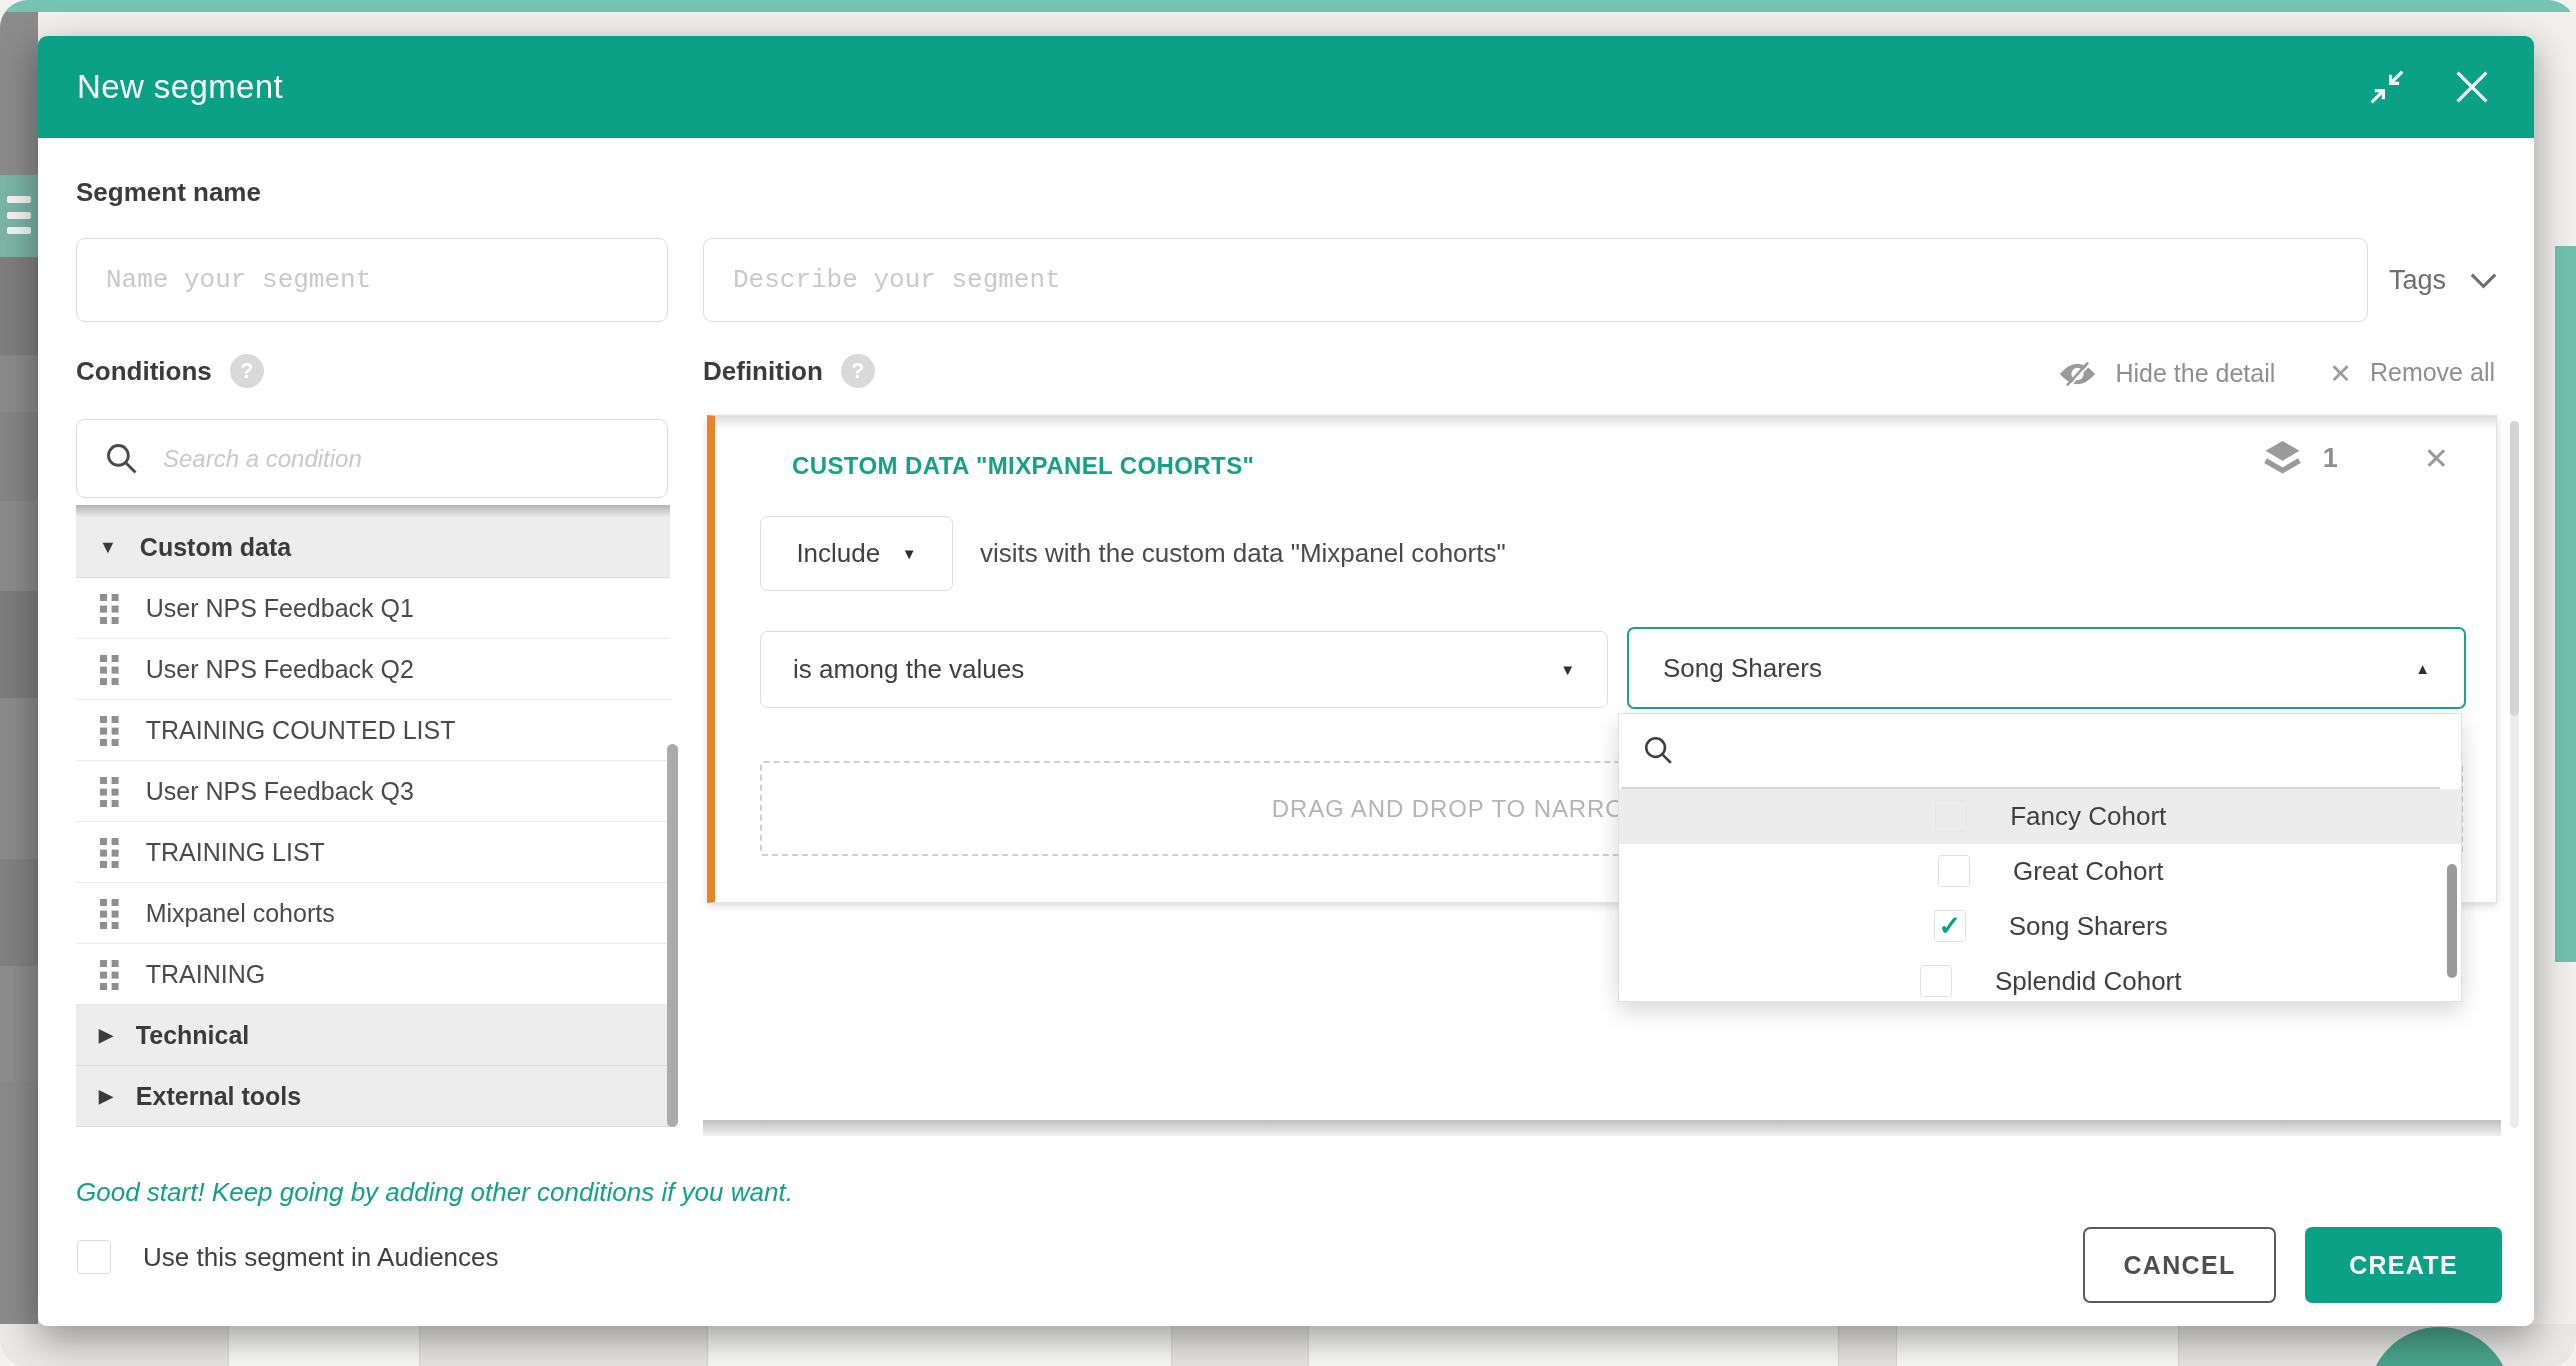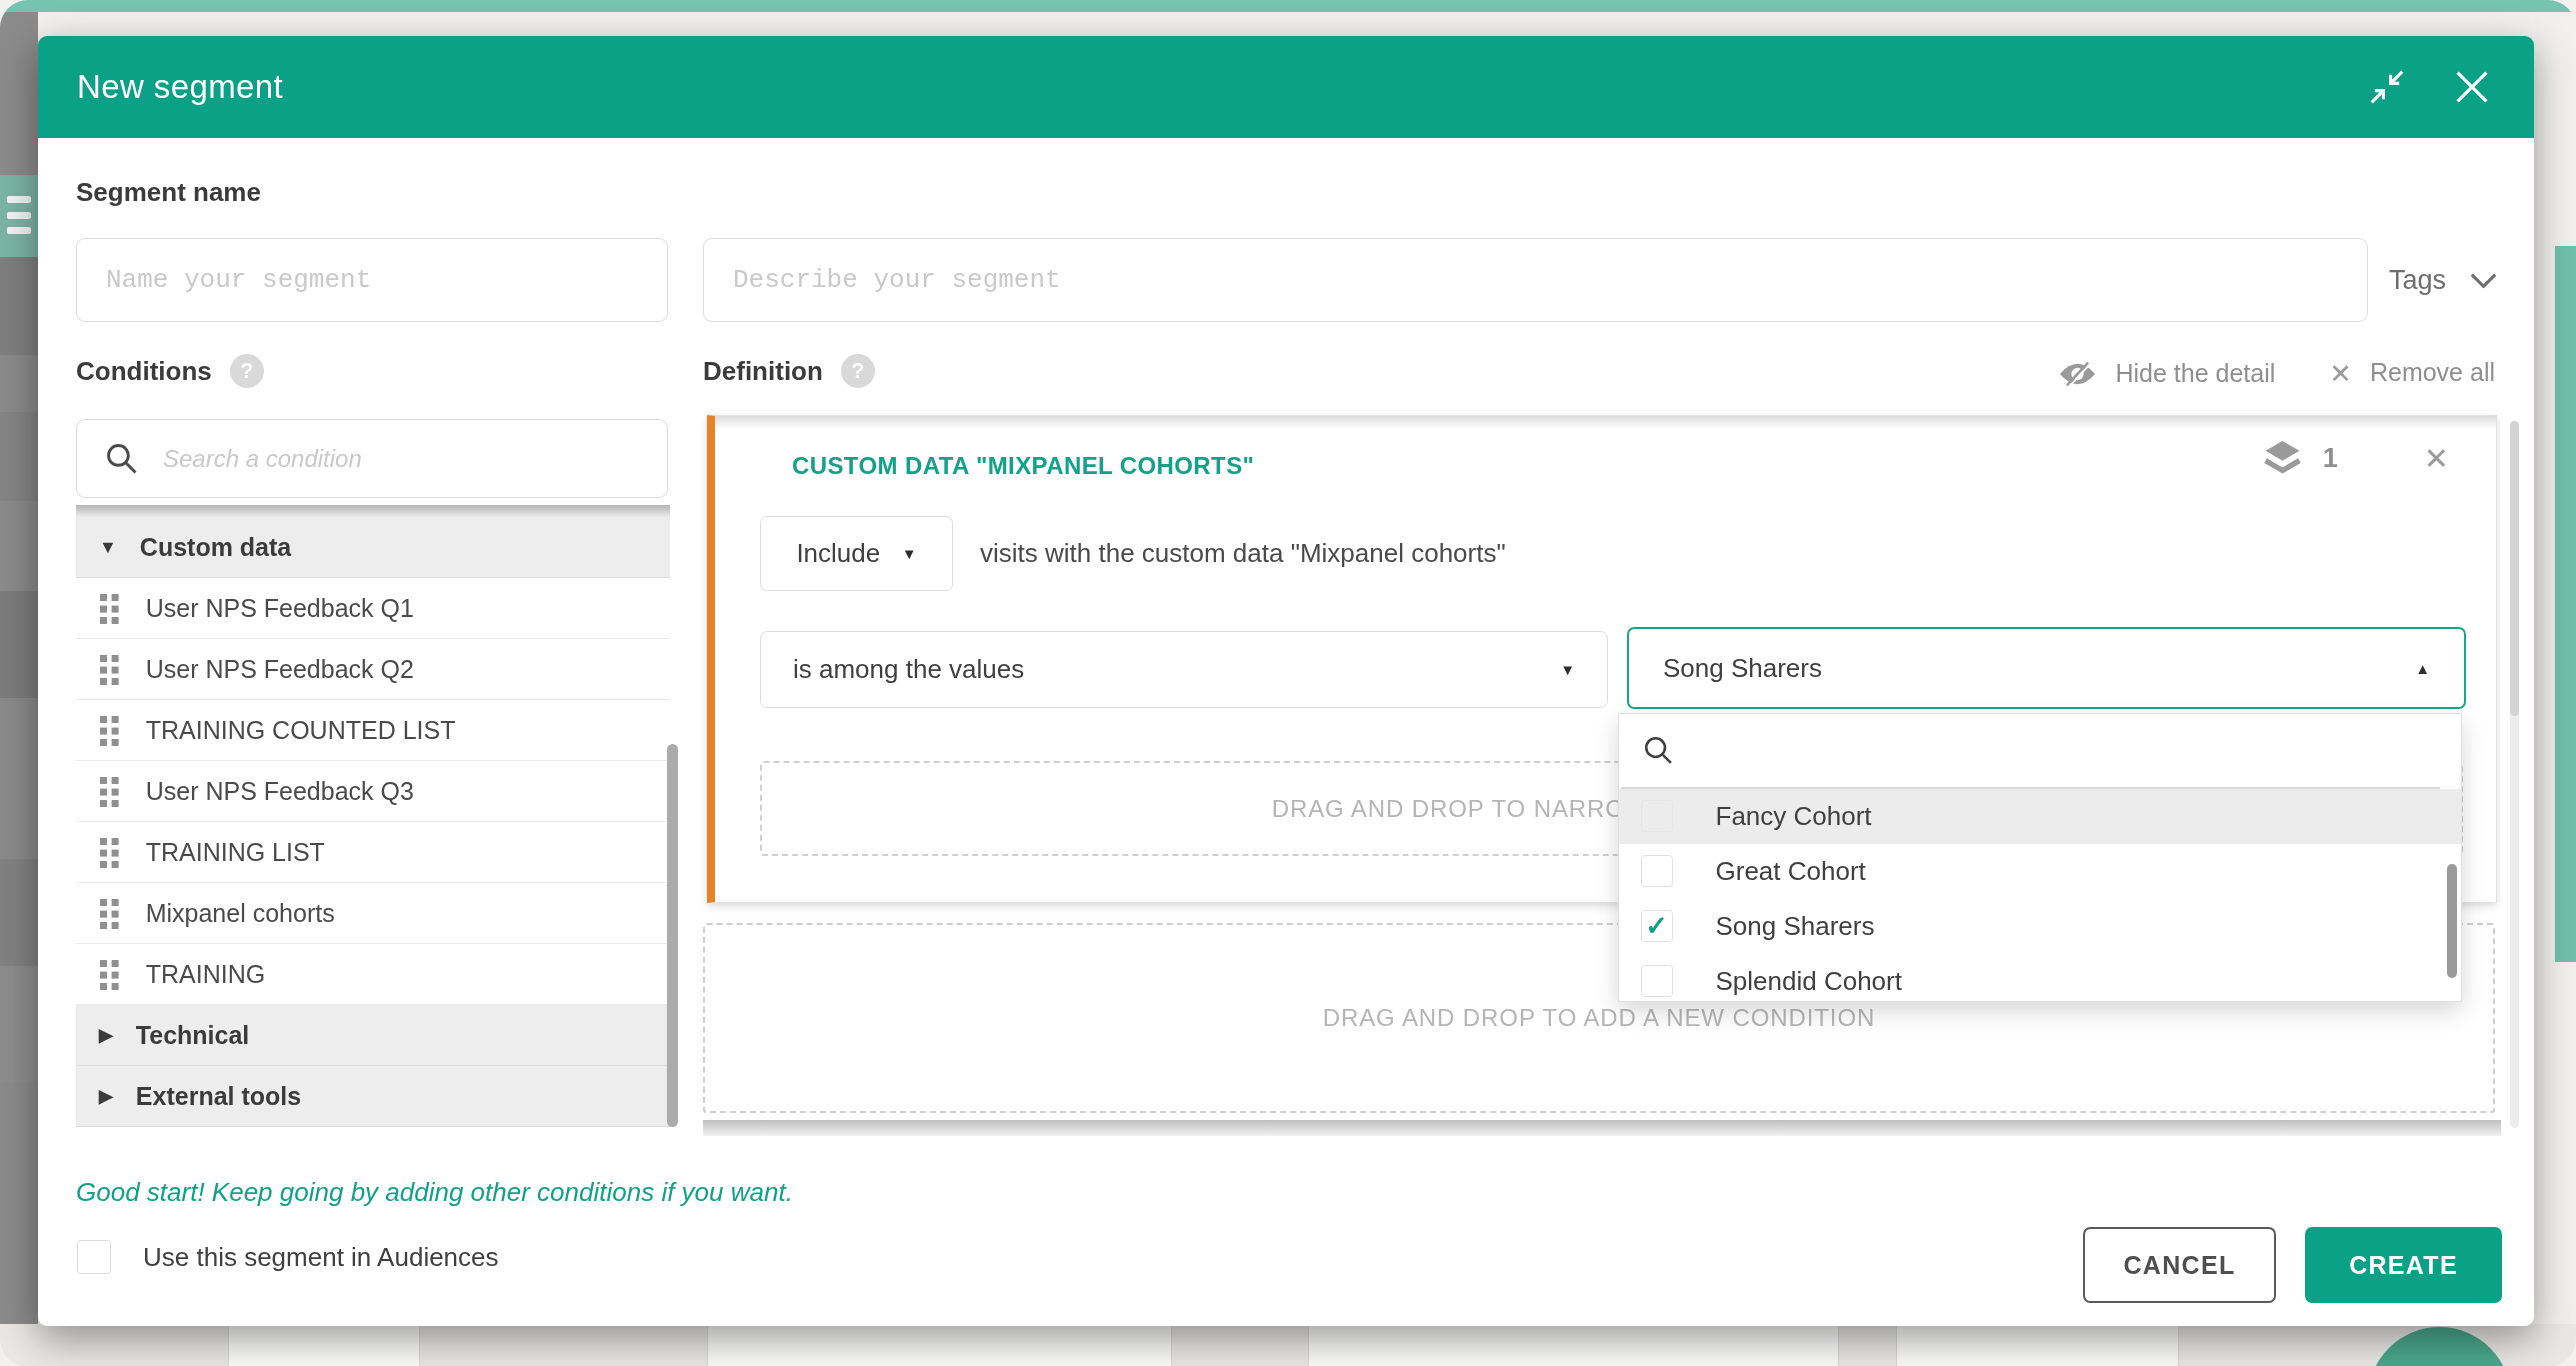--- a/index.html
+++ b/index.html
@@ -93,21 +93,21 @@
   .val-select { position:absolute; left:912px; top:211px; width:839px; height:82px; border:2.7px solid #17a68c; border-radius:7.2px;
                 display:flex; align-items:center; padding:0 34px; font-size:26px; color:#3f3f3f; background:#fff; cursor:pointer; z-index:30; }
   .drop-narrow { position:absolute; left:45px; top:345px; width:1703px; height:95px; border:2.7px dashed #cfcfcf; border-radius:3.6px;
                  display:flex; align-items:center; justify-content:center; color:#b5b5b5; font-size:24px; letter-spacing:0.9px; z-index:5; }
 
   
   .dd-panel { position:absolute; left:1580px; top:677px; width:844px; height:289px; background:#fff;
               border:0.9px solid #e0e0e0; box-shadow:0 9px 23px rgba(0,0,0,.16); z-index:40; overflow:hidden; }
   .dd-search { height:73px; display:flex; align-items:center; padding-left:23px; }
   .dd-divider { height:1.8px; background:#d9d9d9; margin:0 21.5px 0 1.8px; }
-  .dd-option { height:55px; display:flex; align-items:center; padding-left:21.5px; gap:43px; font-size:26px; color:#3f3f3f; cursor:pointer; }
+  .dd-option { height:55px; display:flex; align-items:center; padding-left:21.5px; gap:43px; font-size:26px; color:#3f3f3f; cursor:pointer;justify-content:center; }
   .dd-option.hovered { background:#ececec; }
   .dd-check { width:32px; height:32px; border:1.8px solid #e0e0e0; border-radius:3.6px; background:#fff; flex:0 0 32px;
               display:flex; align-items:center; justify-content:center; }
   .dd-option.hovered .dd-check { border-color:#e6e6e6; background:#ececec; }
   .checkmark { color:#0aa187; font-size:27px; font-weight:bold; }
   .dd-scrollbar { position:absolute; right:4.5px; top:150px; width:9.8px; height:114px; background:#9a9a9a; border-radius:5.4px; }
 
   .drop-add { position:absolute; left:665px; top:887px; width:1792px; height:190px; border:2.7px dashed #cfcfcf; border-radius:3.6px;
               display:flex; align-items:center; justify-content:center; color:#b5b5b5; font-size:24px; letter-spacing:0.9px; z-index:4; }
   .def-hscroll { position:absolute; left:665px; top:1084px; width:1798px; height:16px;
@@ -314,23 +314,20 @@
         </span>
         <span>Song Sharers</span>
       </div>
       <div class="dd-option">
         <span class="dd-check"></span>
         <span>Splendid Cohort</span>
       </div>
       <div class="dd-scrollbar"></div>
     </div>
 
-    <div class="drop-add">
-      <span>DRAG AND DROP TO ADD A NEW CONDITION</span>
-    </div>
     <div class="def-hscroll"></div>
     <div class="def-vscroll"></div>
     <div class="def-vthumb"></div>
 
     <div class="footer-hint">Good start! Keep going by adding other conditions if you want.</div>
     <div class="audiences">
       <span class="chk"></span>
       <span>Use this segment in Audiences</span>
     </div>
     <div class="btn btn-cancel">CANCEL</div>

